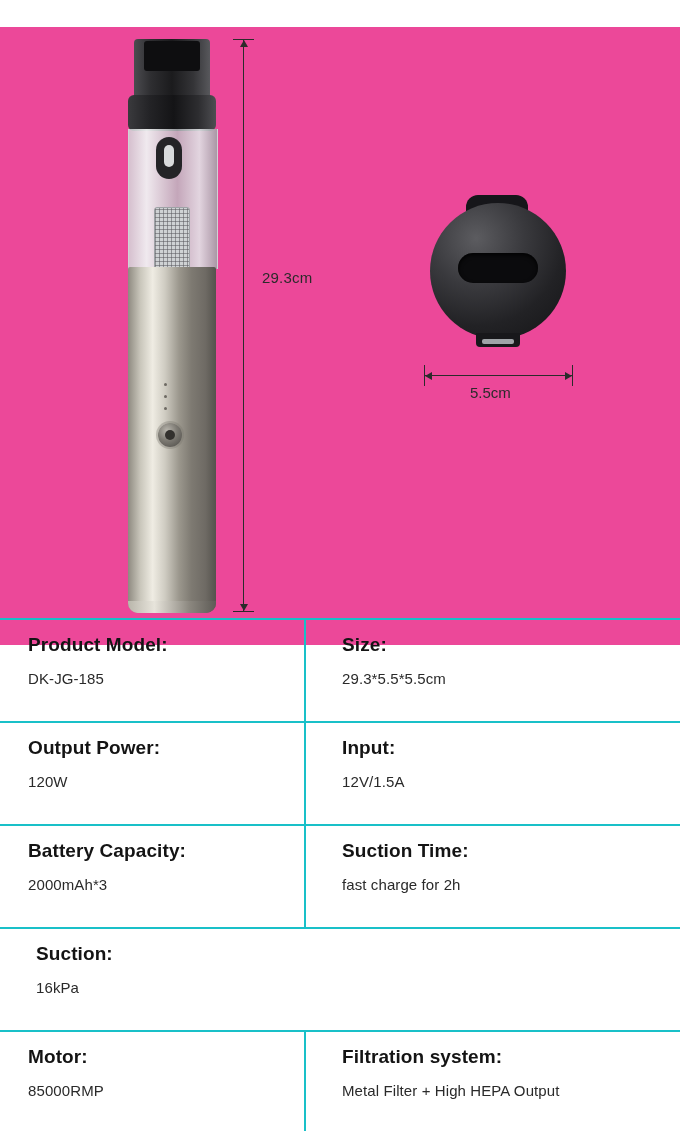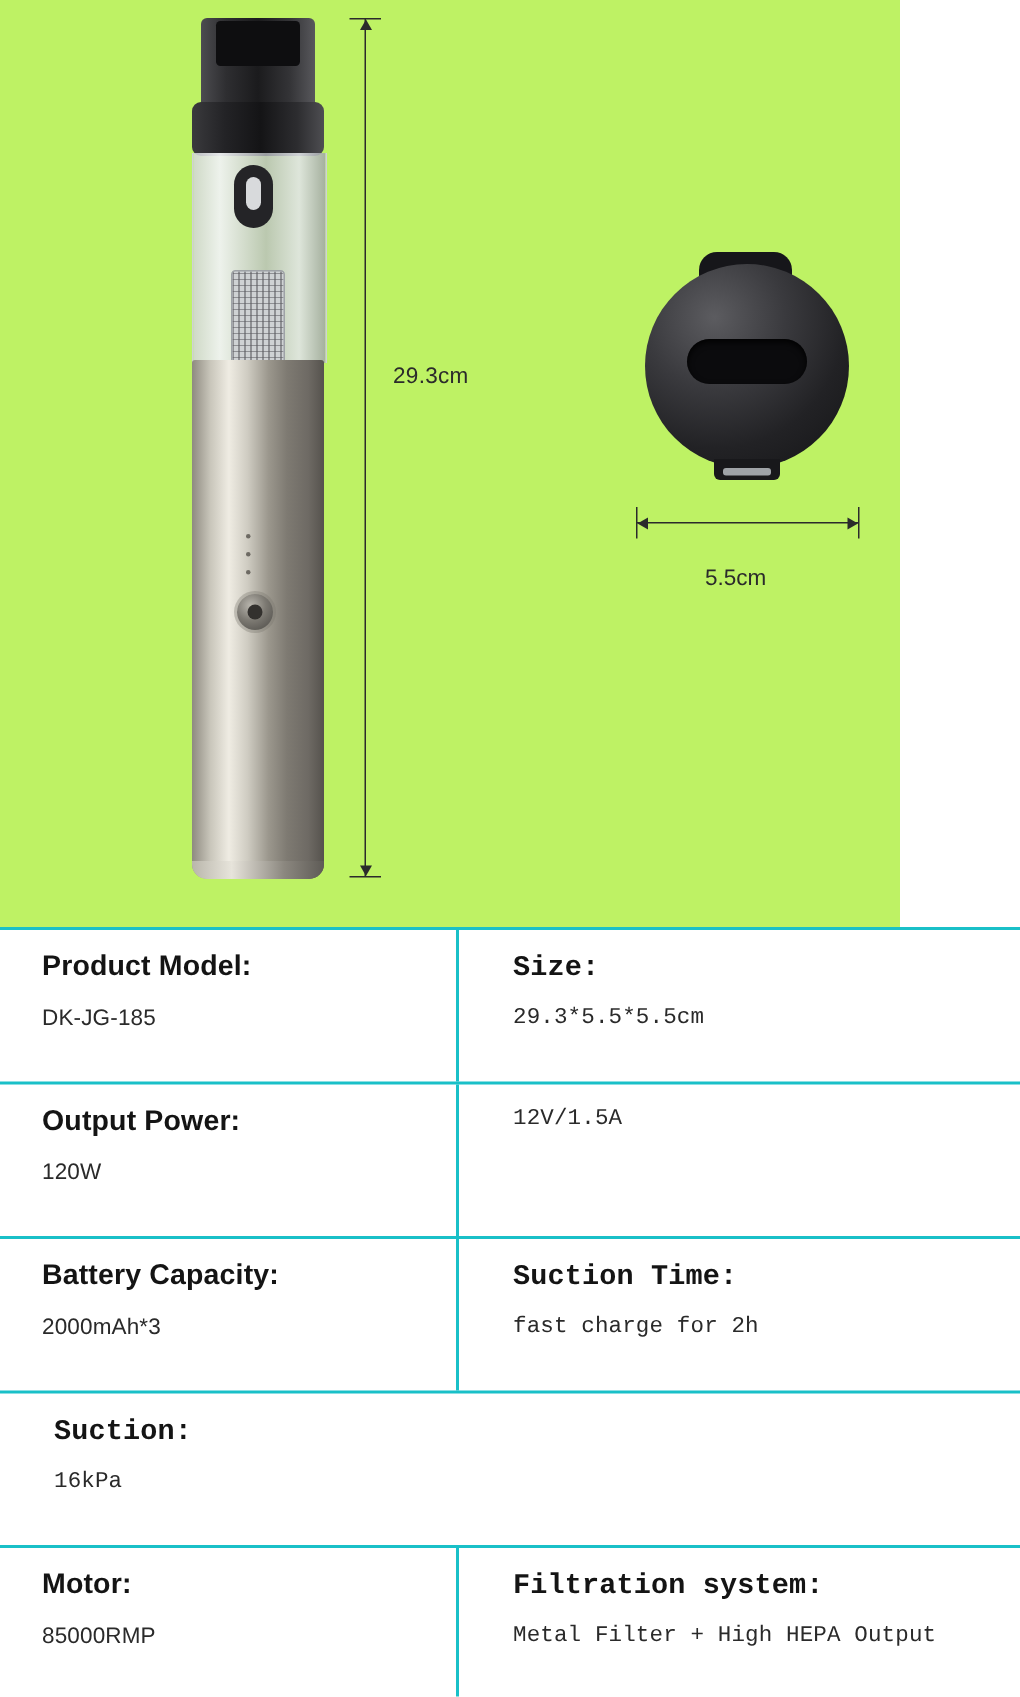--- a/index.html
+++ b/index.html
@@ -12,23 +12,24 @@
     height: 1131px;
     font-family: "Liberation Sans", sans-serif;
     color: #1a1a1a;
     position: relative;
     overflow: hidden;
   }
 
   
   .hero {
     position: relative;
-    width: 600px;
+    width: 680px;
     height: 618px;
-    background: #bef264;
+    background: #ec4899;
+    margin-top: 27px;
   }
 
   
   .vacuum {
     position: absolute;
     left: 120px;
     top: 12px;
     width: 104px;
     height: 572px;
   }
@@ -274,21 +275,21 @@
     position: absolute;
     top: 345px;
     width: 0;
     height: 0;
     border-top: 4px solid transparent;
     border-bottom: 4px solid transparent;
   }
   .dim-h-label {
     position: absolute;
     left: 470px;
-    top: 377px;
+    top: 357px;
     font-size: 15px;
     color: #2b2b2b;
   }
 
   
   .spec-table {
     position: absolute;
     left: 0;
     top: 618px;
     width: 680px;
@@ -309,21 +310,20 @@
     padding: 14px 0 12px 28px;
     height: 101px;
   }
   .spec-cell.left {
     width: 306px;
     border-right: 2px solid #19c0c8;
   }
   .spec-cell.right {
     width: 322px;
     padding-left: 36px;
-    font-family: Liberation Mono, monospace;
   }
   .spec-label {
     font-size: 19px;
     font-weight: bold;
     color: #141414;
     letter-spacing: 0.1px;
     margin-bottom: 14px;
     white-space: nowrap;
   }
   .spec-value {
@@ -387,20 +387,21 @@
       <div class="spec-value">29.3*5.5*5.5cm</div>
     </div>
   </div>
 
   <div class="spec-row">
     <div class="spec-cell left">
       <div class="spec-label">Output Power:</div>
       <div class="spec-value">120W</div>
     </div>
     <div class="spec-cell right">
+      <div class="spec-label">Input:</div>
       <div class="spec-value">12V/1.5A</div>
     </div>
   </div>
 
   <div class="spec-row">
     <div class="spec-cell left">
       <div class="spec-label">Battery Capacity:</div>
       <div class="spec-value">2000mAh*3</div>
     </div>
     <div class="spec-cell right">

